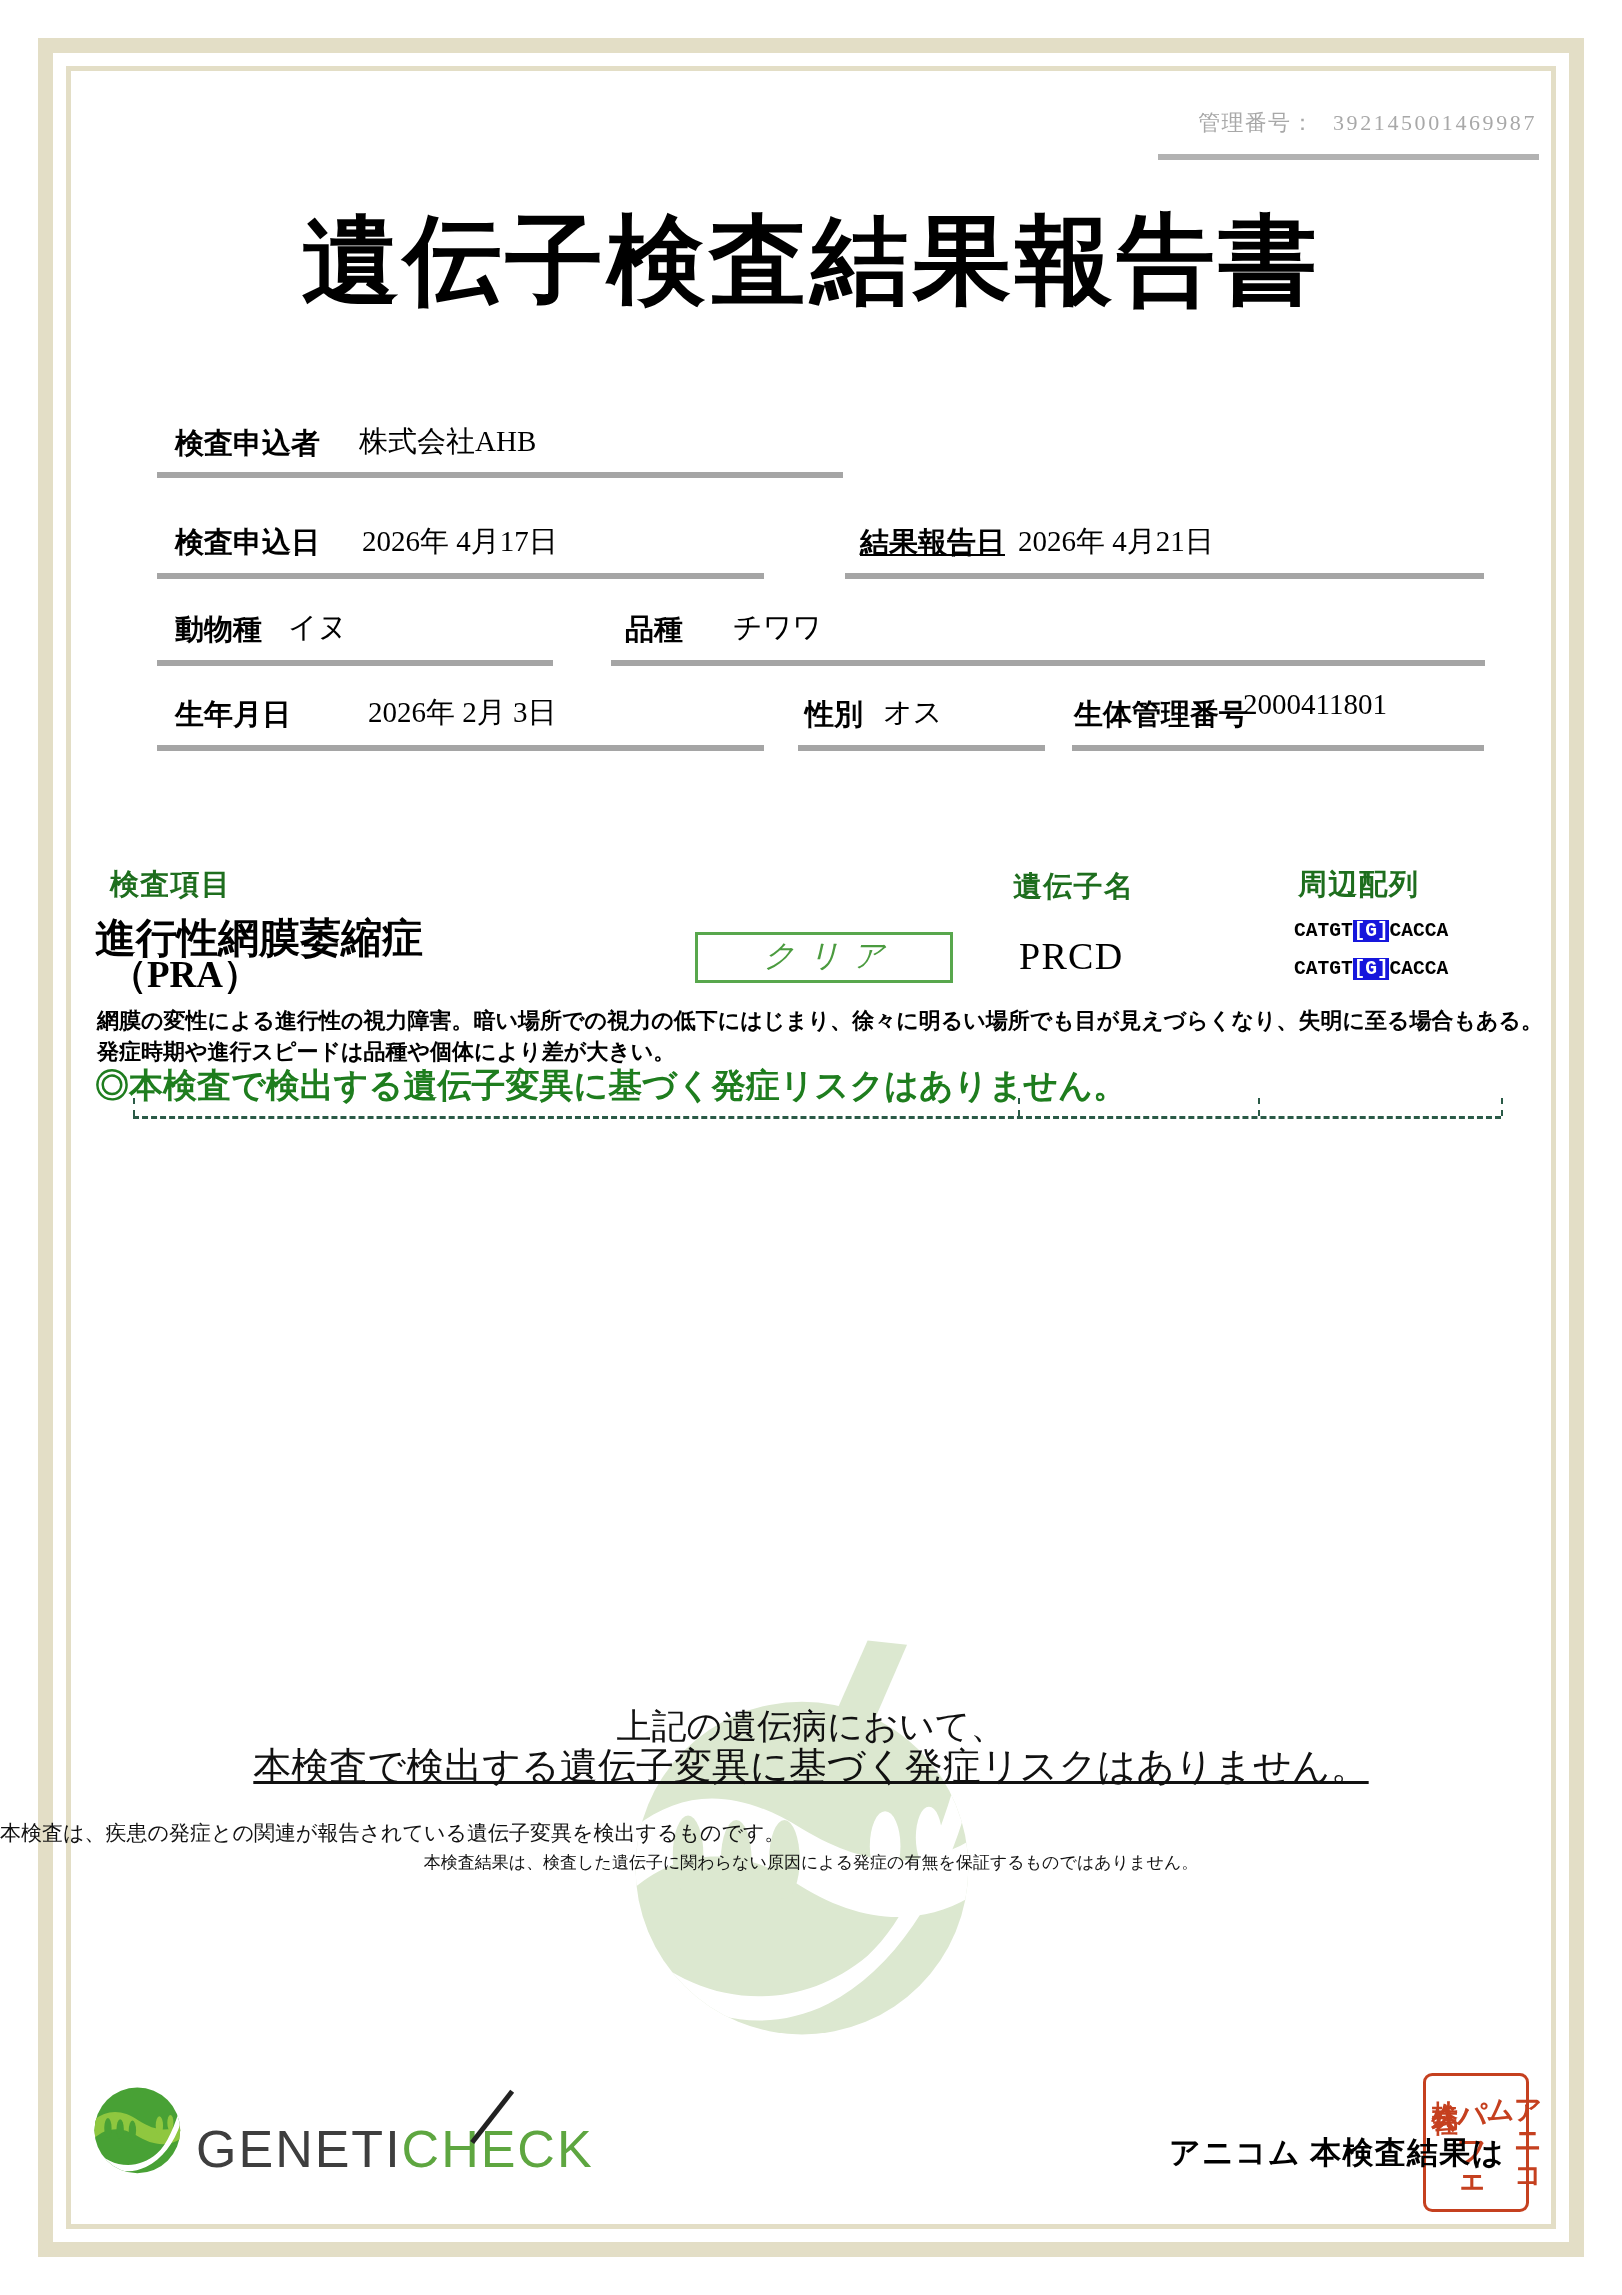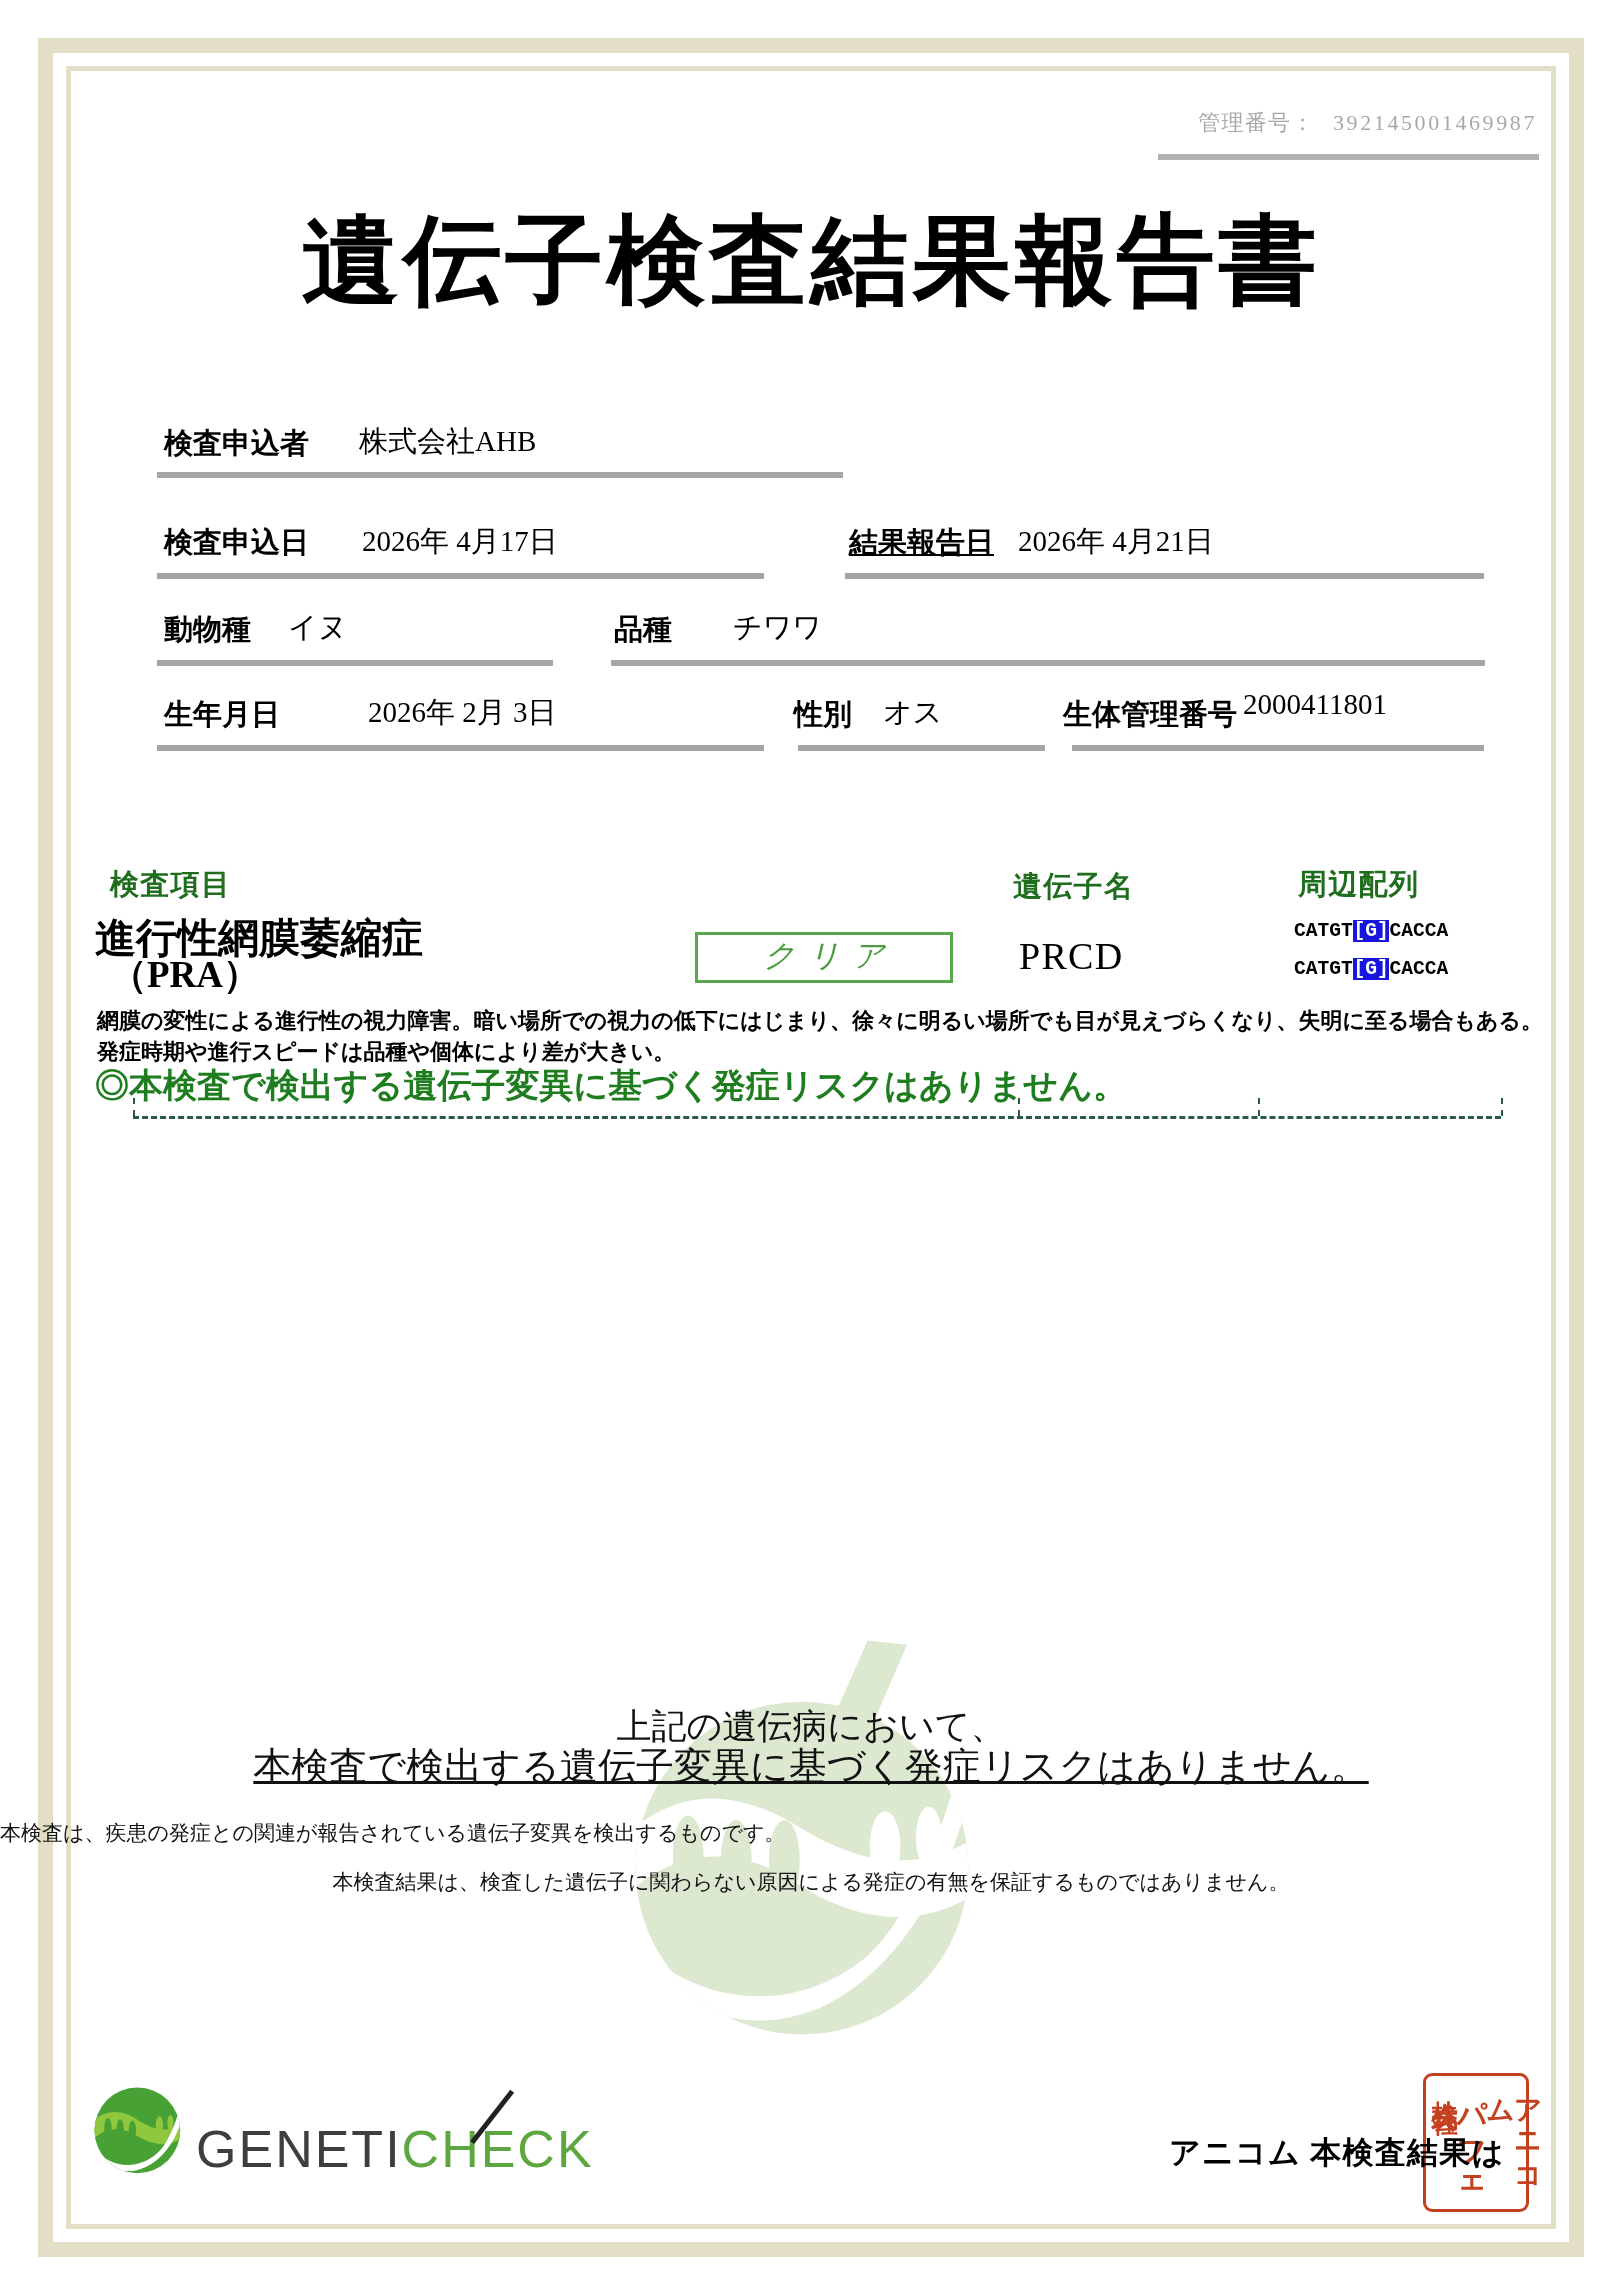--- a/index.html
+++ b/index.html
@@ -12,21 +12,21 @@
 
   
   .mgmt { position:absolute; top:108px; right:85px; font-size:22px; color:#a8a8a8; letter-spacing:1.3px; }
   .mgmt .num { margin-left:18.3px; letter-spacing:2.6px; }
   .mgmt-bar { position:absolute; top:154px; left:1158px; width:381px; height:5.9px; background:#b2b2b2; }
 
   
   .title { position:absolute; top:196px; left:0; width:100%; text-align:center; font-size:98px; font-weight:700; letter-spacing:3.9px; color:#000; }
 
   
-  .flabel { position:absolute; font-size:29px; font-weight:700; color:#000; white-space:nowrap; }
+  .flabel { position:absolute; font-size:29px; font-weight:700; color:#000; white-space:nowrap;margin-left:11px; }
   .fvalue { position:absolute; font-size:29px; font-weight:400; color:#000; white-space:nowrap; }
   .ubar   { position:absolute; height:5.9px; background:#a5a5a5; }
 
   
   .green-h { position:absolute; font-size:29px; font-weight:700; color:#1e6e1e; letter-spacing:1.3px; white-space:nowrap; }
   .disease { position:absolute; left:95px; top:911px; font-size:41px; font-weight:700; color:#000; white-space:nowrap; }
   .disease-sub { position:absolute; left:110px; top:950px; font-size:37px; font-weight:700; color:#000; white-space:nowrap; }
   .result-box { position:absolute; left:695px; top:932px; width:258px; height:51px; border:3.9px solid #58a74d; display:flex; align-items:flex-start; justify-content:center; }
   .result-box span { font-size:31px; font-style:italic; color:#4b9b3f; letter-spacing:13px; padding-left:13px; }
   .gene-name { position:absolute; left:1019px; top:934px; font-size:38px; color:#000; letter-spacing:1.3px; }
@@ -39,21 +39,21 @@
   .dash-h { position:absolute; left:133px; top:1116px; width:1368px; height:0; border-top:3.3px dashed #2a5a47; }
   .dash-v { position:absolute; top:1098px; height:18.3px; width:0; border-left:2px dashed #2a5a47; }
 
   
   .watermark { position:absolute; left:622px; top:1636px; width:373px; height:416px; z-index:0; }
 
   
   .sum1 { position:absolute; top:1703px; left:0; width:100%; text-align:center; font-size:35px; color:#111; font-family:"Liberation Sans", sans-serif; z-index:2; }
   .sum2 { position:absolute; top:1741px; left:0; width:100%; text-align:center; font-size:38px; color:#111; font-family:"Liberation Sans", sans-serif; z-index:2;text-decoration:underline; }
   .note1 { position:absolute; top:1819px; left:0; width:100%; text-align:left; font-size:21px; color:#111; font-family:"Liberation Sans", sans-serif; z-index:2; }
-  .note2 { position:absolute; top:1851px; left:0; width:100%; text-align:center; font-size:21px; color:#111; font-family:"Liberation Sans", sans-serif; z-index:2;margin-top:17px; }
+  .note2 { position:absolute; top:1851px; left:0; width:100%; text-align:center; font-size:17px; color:#111; font-family:"Liberation Sans", sans-serif; z-index:2; }
 
   
   .logo-mark { position:absolute; left:92px; top:2085px; width:98px; height:98px; }
   .logo-text { position:absolute; left:196px; top:2119px; font-size:52px; letter-spacing:2px; font-family:"Liberation Sans", sans-serif; white-space:nowrap; }
   .logo-text .t1 { color:#3e3e3e; }
   .logo-text .t2 { color:#5ea640; }
   .logo-check { position:absolute; left:472px; top:2140px; width:65px; height:4.6px; background:#222; transform:rotate(-52deg); transform-origin:left center; }
 
   
   .company { position:absolute; left:1169px; top:2132px; font-size:31px; font-weight:700; color:#000; letter-spacing:1.3px; z-index:3; white-space:nowrap; }

